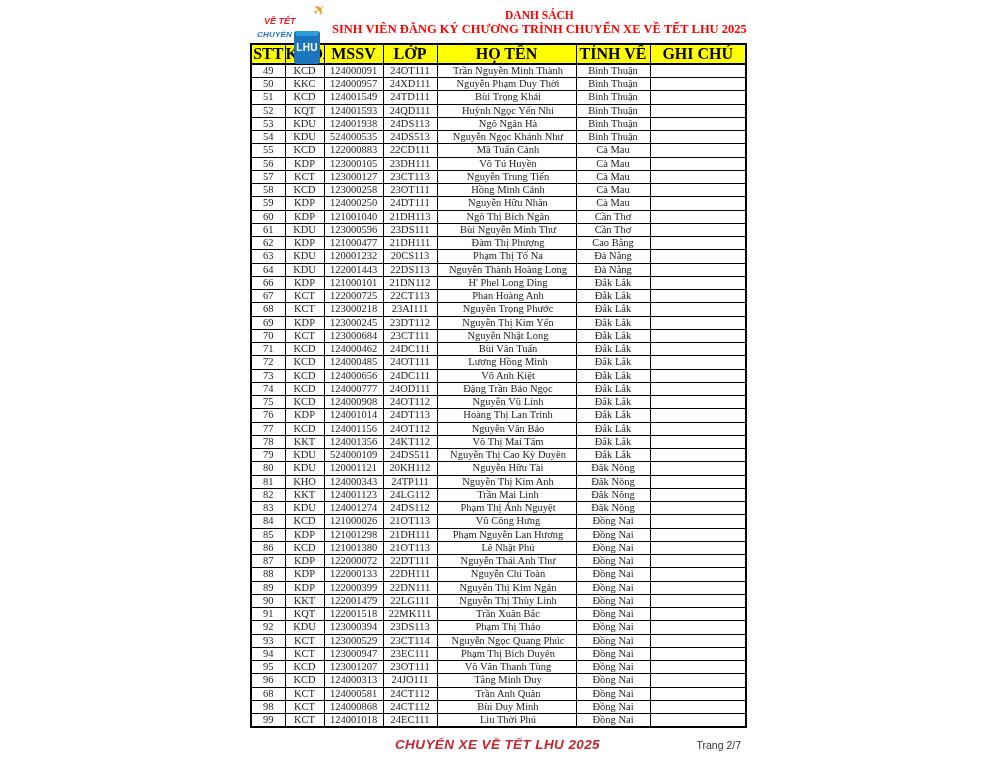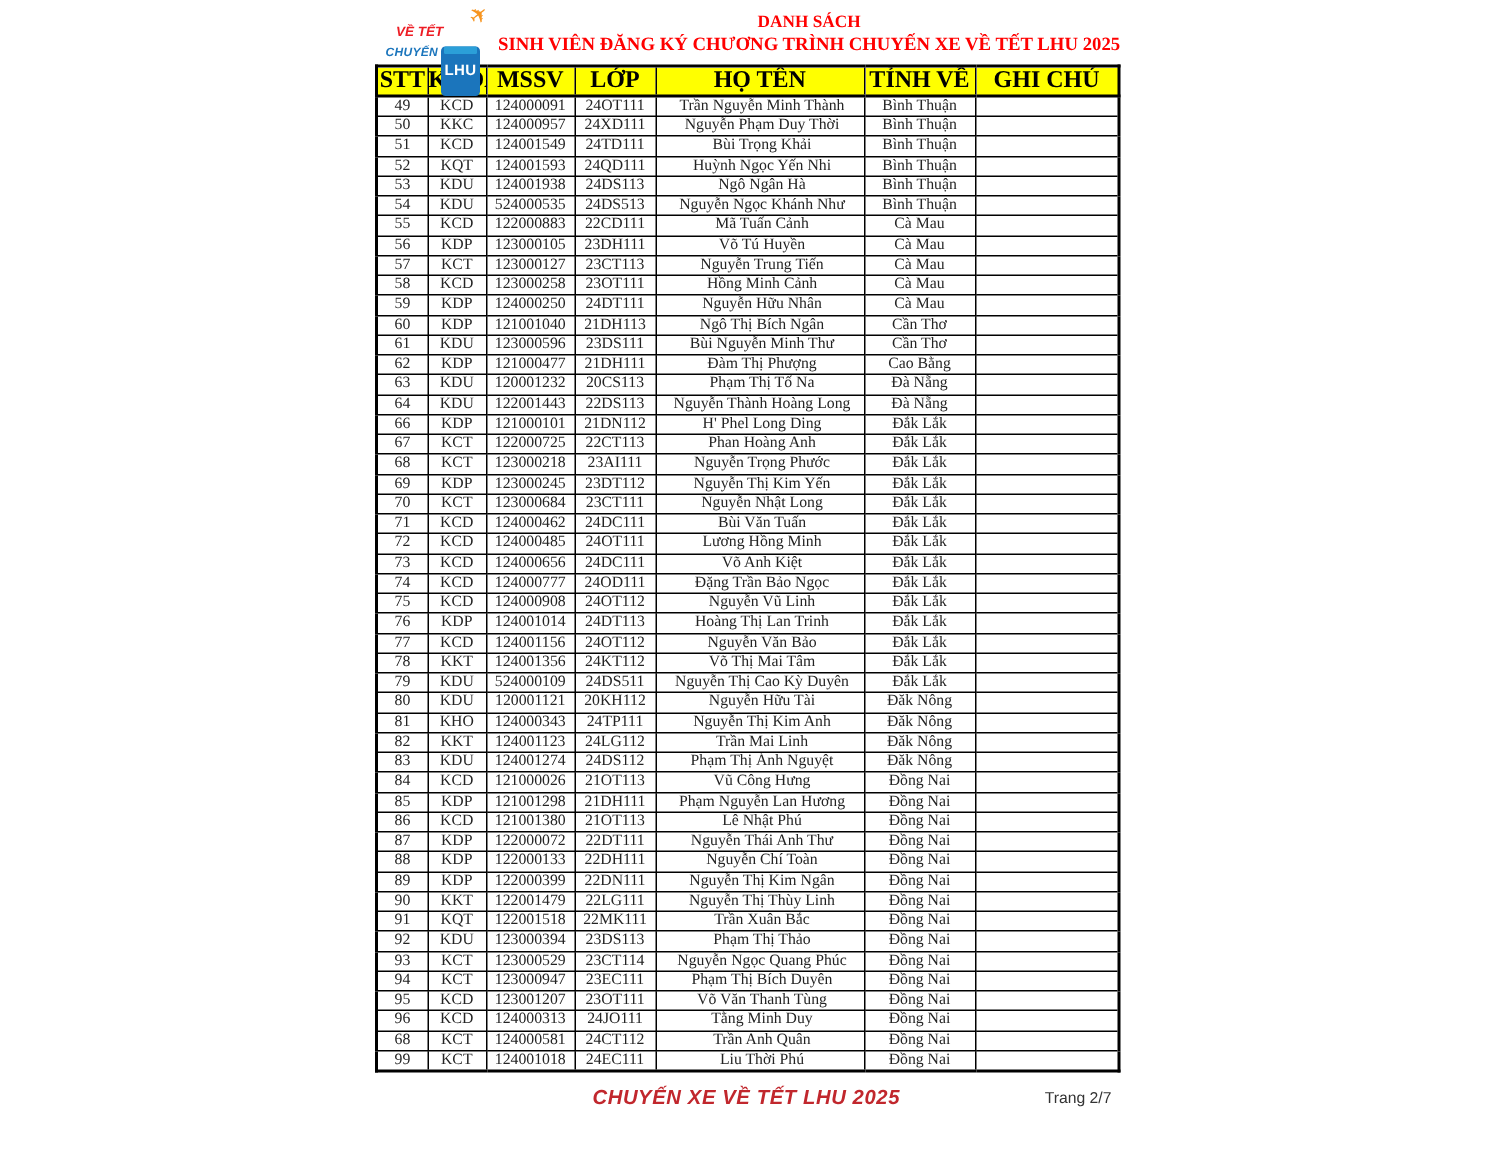--- a/index.html
+++ b/index.html
@@ -573,20 +573,29 @@
         <tr>
           <td class="col-stt">68</td>
           <td class="col-khoa">KCT</td>
           <td class="col-mssv">124000581</td>
           <td class="col-lop">24CT112</td>
           <td class="col-hoten">Trần Anh Quân</td>
           <td class="col-tinhve">Đồng Nai</td>
           <td class="col-ghichu"></td>
         </tr>
         <tr>
+          <td class="col-stt">98</td>
+          <td class="col-khoa">KCT</td>
+          <td class="col-mssv">124000868</td>
+          <td class="col-lop">24CT112</td>
+          <td class="col-hoten">Bùi Duy Minh</td>
+          <td class="col-tinhve">Đồng Nai</td>
+          <td class="col-ghichu"></td>
+        </tr>
+        <tr>
           <td class="col-stt">99</td>
           <td class="col-khoa">KCT</td>
           <td class="col-mssv">124001018</td>
           <td class="col-lop">24EC111</td>
           <td class="col-hoten">Liu Thời Phú</td>
           <td class="col-tinhve">Đồng Nai</td>
           <td class="col-ghichu"></td>
         </tr>
       </tbody>
   </table>

